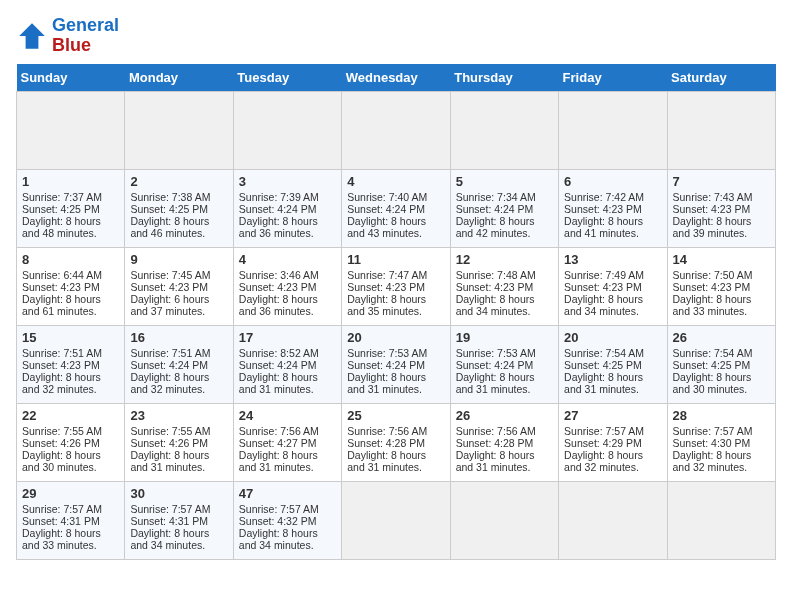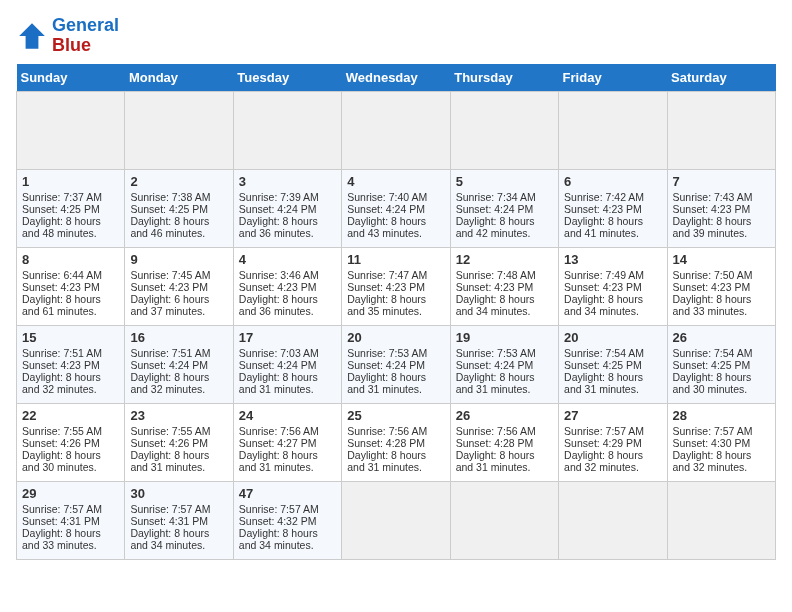--- a/index.html
+++ b/index.html
@@ -218,21 +218,21 @@
           <div>Daylight: 8 hours and 32 minutes.</div>
         </td>
         <td>
           <span class="day-num">16</span>
           <div>Sunrise: 7:51 AM</div>
           <div>Sunset: 4:24 PM</div>
           <div>Daylight: 8 hours and 32 minutes.</div>
         </td>
         <td>
           <span class="day-num">17</span>
-          <div>Sunrise: 7:03 AM</div>
+          <div>Sunrise: 8:52 AM</div>
           <div>Sunset: 4:24 PM</div>
           <div>Daylight: 8 hours and 31 minutes.</div>
         </td>
         <td>
           <span class="day-num">20</span>
           <div>Sunrise: 7:53 AM</div>
           <div>Sunset: 4:24 PM</div>
           <div>Daylight: 8 hours and 31 minutes.</div>
         </td>
         <td>

